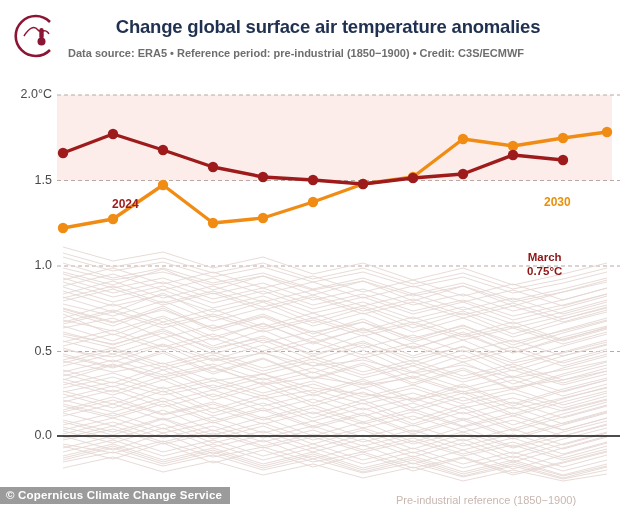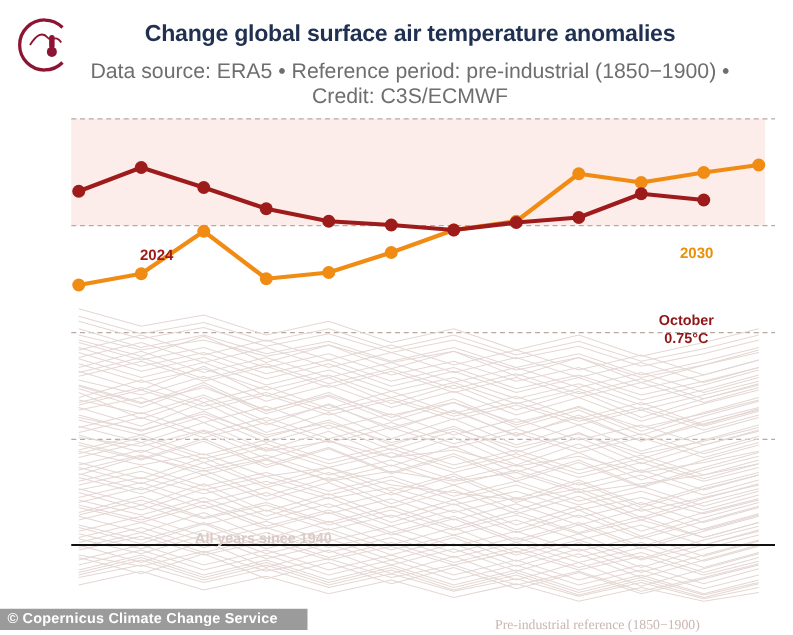--- a/index.html
+++ b/index.html
@@ -15,50 +15,49 @@
   .header{position:absolute;left:0;top:0;width:634px;height:82px;}
   .logo{position:absolute;left:8px;top:12px;width:52px;height:48px;}
   .title{
     position:absolute;left:68px;top:16px;width:520px;
     text-align:center;
     font-size:18.5px;font-weight:bold;color:#1f3050;
     letter-spacing:-0.2px;
   }
   .subtitle{
     position:absolute;left:68px;top:47px;width:520px;
-    text-align:center;
-    font-size:17px;color:#6e6e6e;font-weight:normal;
+    font-size:11px;color:#6e6e6e;font-weight:bold;
   }
   
   .plot{position:absolute;left:0;top:82px;width:634px;height:400px;}
   .ylabel{
     position:absolute;right:0;width:44px;text-align:right;
     font-size:12.5px;color:#4a4a4a;
     transform:translateY(-8px);
   }
   .ytick-wrap{position:absolute;left:0;top:0;width:52px;height:400px;}
   
   .ann{position:absolute;font-weight:bold;white-space:nowrap;}
   .ann-2024{font-size:12px;color:#9e1b1b;left:96px;top:115px;margin-left:16px;}
   .ann-2023{font-size:12px;color:#e8900c;left:544px;top:113px;}
   .ann-nov{font-size:11.5px;color:#8f1616;left:527px;top:168px;text-align:center;line-height:14px;}
   .ann-allyears{
     position:absolute;left:156px;top:343px;
     font-size:11.5px;font-weight:bold;color:#d9cbc6;white-space:nowrap;
   }
   .ann-preind{
     position:absolute;left:396px;top:412px;
-    font-size:11px;color:#c9b6b0;white-space:nowrap;font-family:Liberation Serif, serif;
+    font-size:11px;color:#c9b6b0;white-space:nowrap;
   }
   
   .footer{
     position:absolute;left:0;top:487px;
     background:#9b9b9b;color:#ffffff;
     font-size:11.5px;font-weight:bold;
-    padding:2px 24px 3px 6px;
+    padding:2px 8px 3px 6px;
     letter-spacing:0.2px;
     white-space:nowrap;
   }
 </style>
 </head>
 <body>
 
 <div class="header">
   <div class="logo">
     <svg width="52" height="48" viewBox="0 0 52 48">
@@ -202,28 +201,34 @@
       <circle cx="313" cy="98" r="5.2"></circle>
       <circle cx="363" cy="102" r="5.2"></circle>
       <circle cx="413" cy="96" r="5.2"></circle>
       <circle cx="463" cy="92" r="5.2"></circle>
       <circle cx="513" cy="73" r="5.2"></circle>
       <circle cx="563" cy="78" r="5.2"></circle>
     </g>
   </svg>
 
   
+  <div class="ytick-wrap">
+    <div class="ylabel" style="top:13px">2.0°C</div>
+    <div class="ylabel" style="top:98.5px">1.5</div>
+    <div class="ylabel" style="top:184px">1.0</div>
+    <div class="ylabel" style="top:269.5px">0.5</div>
+    <div class="ylabel" style="top:354px">0.0</div>
+  </div>
 
   
   <div class="ann ann-2024">2024</div>
   <div class="ann ann-2023">2030</div>
   <div class="ann ann-nov">
-    <div>October</div>
+    <div>March</div>
     <div>0.75°C</div>
   </div>
-  <div class="ann-allyears">All years since 1940</div>
   <div class="ann-preind">Pre-industrial reference (1850−1900)</div>
 
   
   
 </div>
 
 <div class="footer">© Copernicus Climate Change Service</div>
 
 </body></html>

